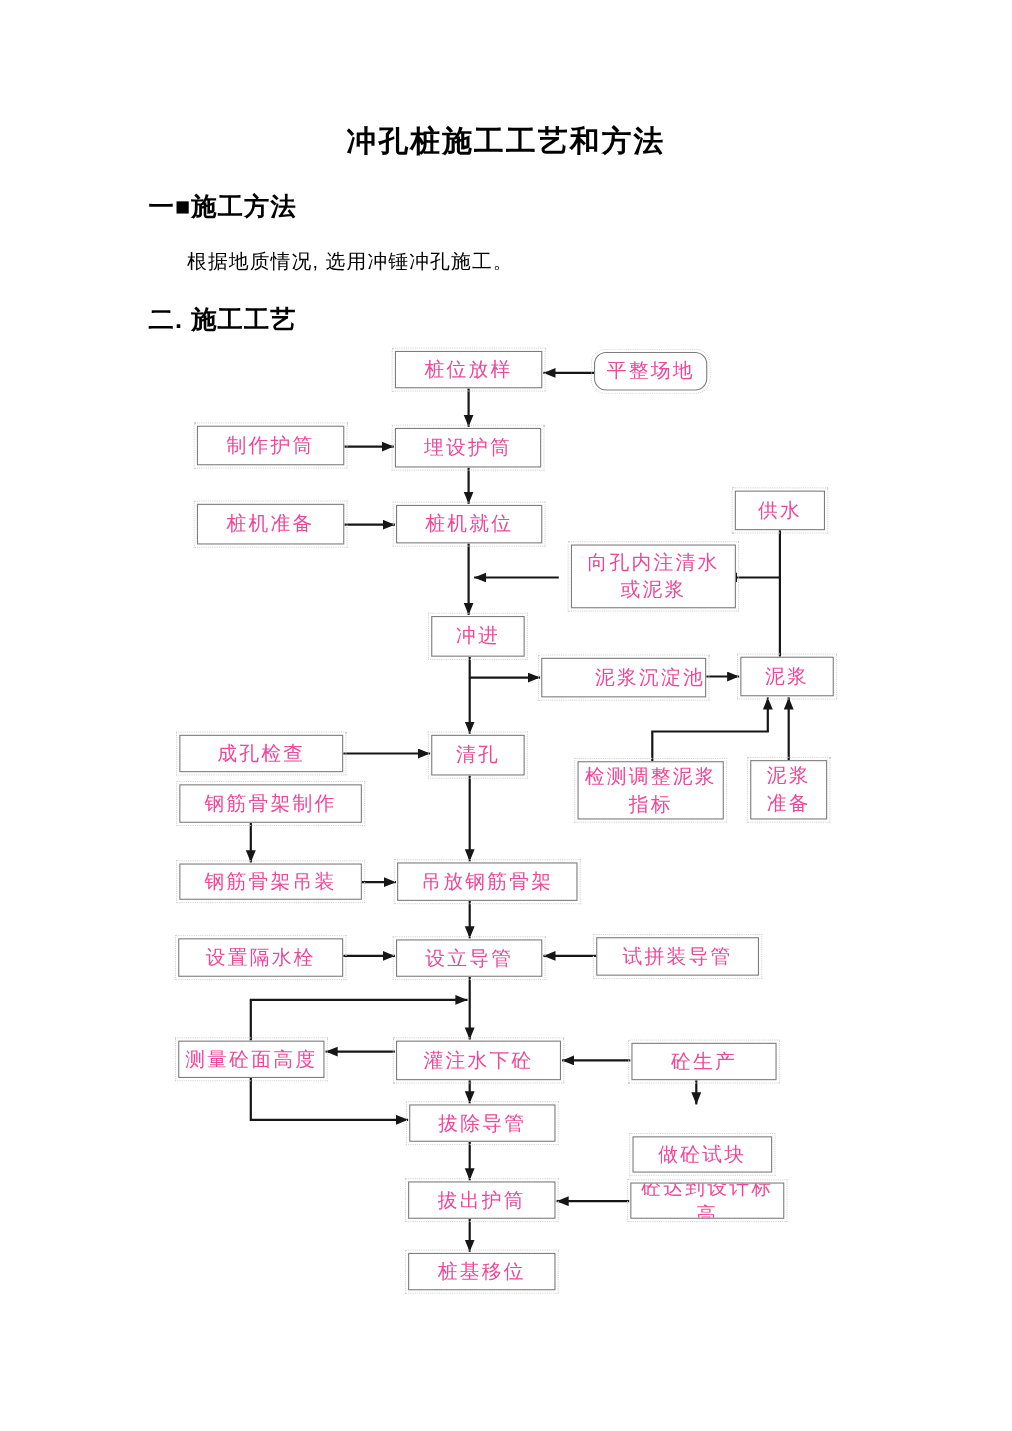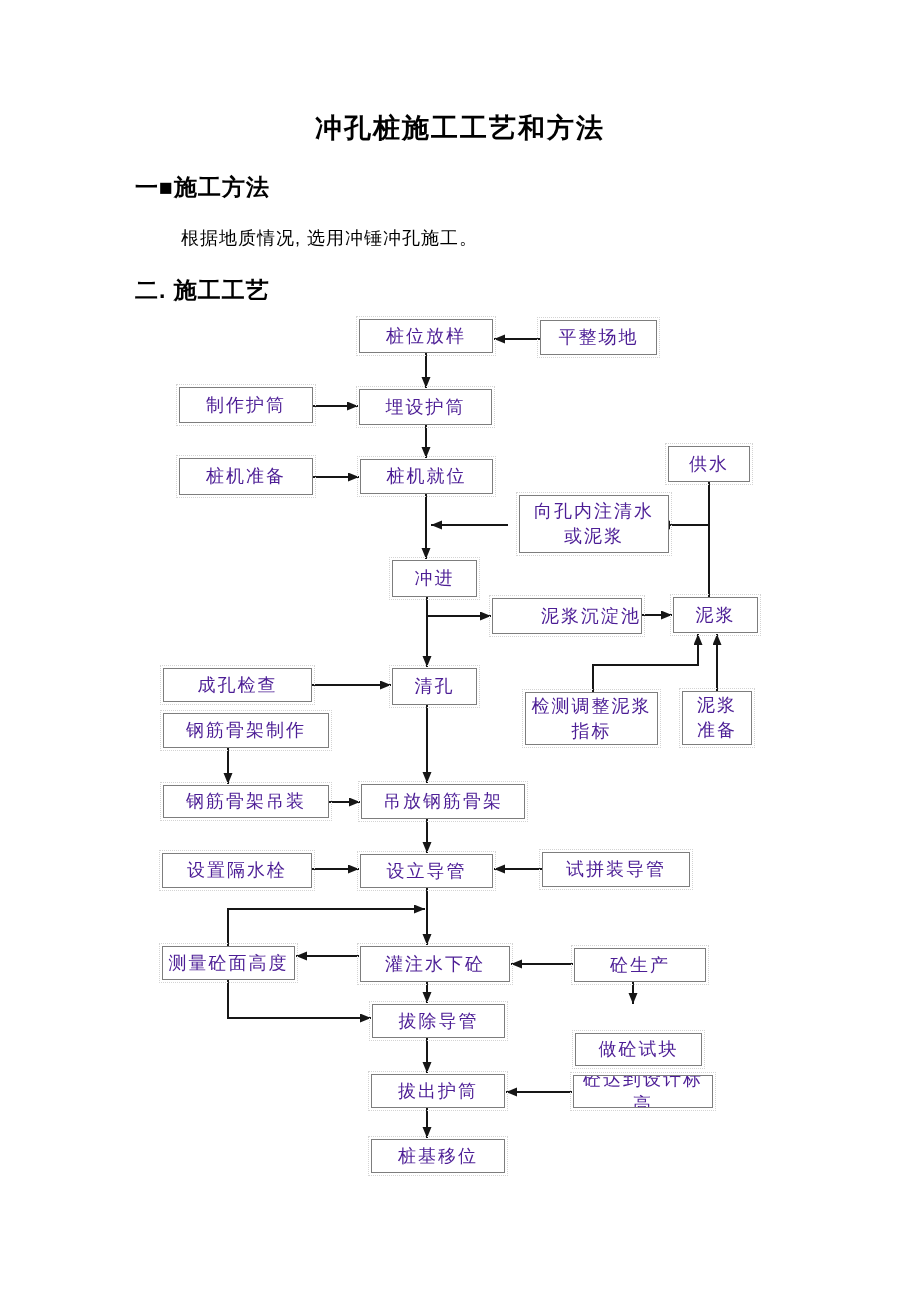--- a/index.html
+++ b/index.html
@@ -27,21 +27,21 @@
     left: 135px;
     margin: 0;
     font-size: 23px;
     font-weight: bold;
     letter-spacing: 1px;
   }
   .sec1 { top: 172px; }
   .sec2 { top: 275px; }
   .body-text {
     position: absolute;
-    left: 181px;
+    left: 170px;
     top: 226px;
     margin: 0;
     font-size: 18px;
     letter-spacing: 1px;
   }
   .flowchart {
     position: absolute;
     inset: 0;
   }
   .flowchart svg {
@@ -63,21 +63,21 @@
     display: flex;
     align-items: center;
     justify-content: center;
     text-align: center;
     overflow: hidden;
   }
   .node-label {
     font-size: 18px;
     line-height: 25px;
     letter-spacing: 2px;
-    color: #4c1d95;
+    color: #ec4899;
     white-space: pre-line;
   }
 </style>
 </head>
 <body>
 
 <div class="page">
   <h1 class="doc-title">冲孔桩施工工艺和方法</h1>
   <div class="sec-heading sec1">一■施工方法</div>
   <p class="body-text">根据地质情况, 选用冲锤冲孔施工。</p>
@@ -119,21 +119,21 @@
         <polyline class="edge" points="228,980 228,1018 371,1018" marker-end="url(#ah)"></polyline>
         <polyline class="edge" points="633,982 633,1004" marker-end="url(#ah)"></polyline>
         <polyline class="edge" points="427,1038 427,1073" marker-end="url(#ah)"></polyline>
         <polyline class="edge" points="572,1092 506,1092" marker-end="url(#ah)"></polyline>
         <polyline class="edge" points="427,1108 427,1138" marker-end="url(#ah)"></polyline>
       </svg>
     <div id="nodes">
         <div class="node" style="left: 359px; top: 319px; width: 134px; height: 34px;">
           <span class="node-label">桩位放样</span>
         </div>
-        <div class="node" style="left: 540px; top: 320px; width: 117px; height: 35px;">
+        <div class="node" style="left: 540px; top: 320px; width: 103px; height: 35px; border-radius: 11px;">
           <span class="node-label">平整场地</span>
         </div>
         <div class="node" style="left: 179px; top: 387px; width: 134px; height: 36px;">
           <span class="node-label">制作护筒</span>
         </div>
         <div class="node" style="left: 359px; top: 389px; width: 133px; height: 36px;">
           <span class="node-label">埋设护筒</span>
         </div>
         <div class="node" style="left: 179px; top: 458px; width: 134px; height: 37px;">
           <span class="node-label">桩机准备</span>

